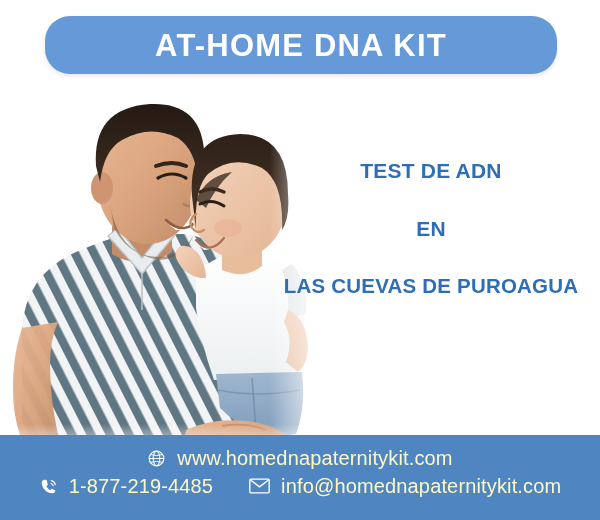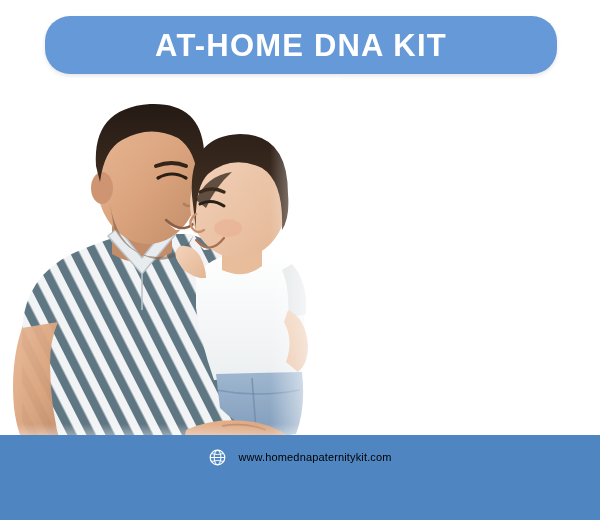--- a/index.html
+++ b/index.html
@@ -129,22 +129,22 @@
   }
   .contact-item {
     display: flex;
     align-items: center;
     gap: 11px;
   }
   .contact-item + .contact-item {
     margin-left: 36px;
   }
   .contact-text {
-    color: #000000;
-    font-size: 11px;
+    color: #fef9c3;
+    font-size: 20px;
     font-weight: normal;
     letter-spacing: 0.15px;
     line-height: 1;
     white-space: nowrap;
   }
   .ficon {
     display: block;
     flex: 0 0 auto;
   }
 </style>
@@ -256,32 +256,55 @@
 
       <path d="M186 352 Q216 338 254 344 Q284 350 300 368 L300 372 L182 372 Z" fill="url(#skinM)"></path>
       <path d="M222 348 Q246 344 266 352" stroke="#b98465" stroke-width="1.8" fill="none" opacity="0.7"></path>
 
       <path d="M22 250 Q10 286 14 330 Q18 360 28 372 L62 372 Q50 330 50 286 Q50 262 58 244 Z" fill="url(#skinM)" opacity="0.95"></path>
     </svg>
     <div class="photo-fade-right"></div>
     <div class="photo-fade-bottom"></div>
   </div>
 
+  <div class="headline-block">
+    <div class="headline-line l1">TEST DE ADN</div>
+    <div class="headline-line l2">EN</div>
+    <div class="headline-line l3">LAS CUEVAS DE PUROAGUA</div>
+  </div>
 
   <div class="footer">
 
     <div class="footer-row row1">
       <div class="contact-item">
         <svg class="ficon" width="19" height="19" viewBox="0 0 24 24">
           <circle cx="12" cy="12" r="9.2" fill="none" stroke="#ffffff" stroke-width="1.5"></circle>
           <ellipse cx="12" cy="12" rx="4.2" ry="9.2" fill="none" stroke="#ffffff" stroke-width="1.3"></ellipse>
           <line x1="2.9" y1="12" x2="21.1" y2="12" stroke="#ffffff" stroke-width="1.3"></line>
           <path d="M4.3 7 Q12 9.6 19.7 7" fill="none" stroke="#ffffff" stroke-width="1.2"></path>
           <path d="M4.3 17 Q12 14.4 19.7 17" fill="none" stroke="#ffffff" stroke-width="1.2"></path>
         </svg>
         <span class="contact-text">www.homednapaternitykit.com</span>
       </div>
     </div>
 
+    <div class="footer-row row2">
+      <div class="contact-item">
+        <svg class="ficon" width="19" height="19" viewBox="0 0 24 24">
+          <path d="M6.6 3.4 C5.3 3.4 3.4 5.2 3.4 6.9 c0 7.2 6.5 13.7 13.7 13.7 1.7 0 3.5-1.9 3.5-3.2 0-.5-.3-.9-.8-1.1l-3.1-1.3c-.5-.2-1 0-1.3.4l-1 1.3c-2.2-1.1-4-2.9-5.1-5.1l1.3-1c.4-.3.6-.8.4-1.3L9.7 4.2 C9.5 3.7 9.1 3.4 8.6 3.4 Z" fill="#ffffff"></path>
+          <path d="M15.4 4.6 Q19.6 5.6 20.6 9.8" fill="none" stroke="#ffffff" stroke-width="1.4" stroke-linecap="round"></path>
+          <path d="M15.2 8.2 Q17.3 8.9 17.9 11" fill="none" stroke="#ffffff" stroke-width="1.3" stroke-linecap="round"></path>
+        </svg>
+        <span class="contact-text">1-877-219-4485</span>
+      </div>
+
+      <div class="contact-item">
+        <svg class="ficon" width="21" height="16" viewBox="0 0 26 19">
+          <rect x="1" y="1" width="24" height="17" rx="1.4" fill="none" stroke="#ffffff" stroke-width="1.7"></rect>
+          <path d="M1.8 2 L13 10.6 L24.2 2" fill="none" stroke="#ffffff" stroke-width="1.7" stroke-linejoin="round"></path>
+        </svg>
+        <span class="contact-text">info@homednapaternitykit.com</span>
+      </div>
+    </div>
 
   </div>
 
 </div>
 
 </body></html>

